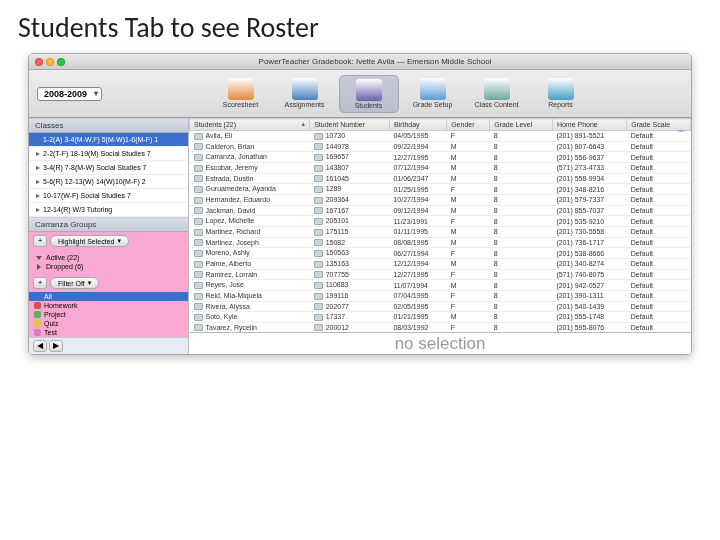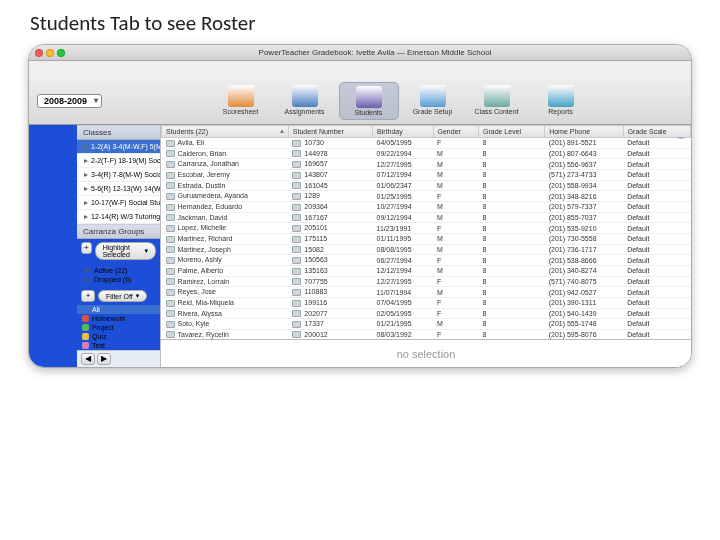--- a/index.html
+++ b/index.html
@@ -1,33 +1,33 @@
 <!DOCTYPE html>
 <html><head>
 <meta charset="utf-8">
 <style>
   * { box-sizing: border-box; margin: 0; padding: 0; }
   body { font-family: "Lucida Grande", Arial, sans-serif; font-size: 8px; background: #fff; width: 720px; height: 540px; overflow: hidden; }
-  .slide-title { font-family: Calibri, Arial, sans-serif; font-size: 21px; font-weight: 400; color: #222; padding: 10px 30px 8px; }
-  .app-window { margin: 0 28px; border: 1px solid #aaa; border-radius: 16px; background: #efefef; box-shadow: 0 3px 10px rgba(0,0,0,.25); overflow: hidden; }
+  .slide-title { font-family: Calibri, Arial, sans-serif; font-size: 28px; font-weight: 400; color: #222; padding: 10px 18px 8px; }
+  .app-window { margin: 0 28px; border: 1px solid #aaa; border-radius: 5px; background: #efefef; box-shadow: 0 3px 10px rgba(0,0,0,.25); overflow: hidden; }
   .titlebar { background: linear-gradient(#e8e8e8,#cfcfcf); height: 16px; display: flex; align-items: center; padding: 0 6px; border-bottom: 1px solid #aaa; }
   .traffic { display: flex; gap: 3px; }
   .tl { width: 8px; height: 8px; border-radius: 50%; border: 1px solid rgba(0,0,0,.2); }
   .tl.r { background: #ff5f57; } .tl.y { background: #ffbd2e; } .tl.g { background: #28c940; }
   .title-text { flex: 1; text-align: center; font-size: 8px; color: #333; }
-  .toolbar { background: linear-gradient(#eee,#d9d9d9); height: 48px; display: flex; align-items: center; border-bottom: 1px solid #999; margin-top: 16px; }
+  .toolbar { background: linear-gradient(#eee,#d9d9d9); height: 48px; display: flex; align-items: center; border-bottom: 1px solid #999; }
   .year-select { margin: 0 8px; background: #fff; border: 1px solid #888; border-radius: 3px; padding: 1px 14px 1px 6px; font-size: 9px; font-weight: bold; position: relative; }
   .year-select::after { content: "▾"; position: absolute; right: 3px; top: 1px; font-size: 8px; color: #555; }
   .toolbar-tabs { display: flex; flex: 1; justify-content: center; gap: 4px; }
   .tab { display: flex; flex-direction: column; align-items: center; width: 60px; padding: 3px 2px; border-radius: 5px; cursor: pointer; }
   .tab.active { background: rgba(100,120,160,.28); border: 1px solid #9ab; }
   .tab-icon { width: 26px; height: 22px; border-radius: 3px; }
   .tab-label { font-size: 7px; color: #333; margin-top: 1px; white-space: nowrap; }
   .main { display: flex; background: #fff; }
-  .sidebar { width: 132px; background: #1d4ed8; border-right: 1px solid #bbb; display: flex; flex-direction: column; padding-left: 48px; }
+  .sidebar { width: 160px; background: #f9a8d4; border-right: 1px solid #bbb; display: flex; flex-direction: column; }
   .panel-head { background: linear-gradient(#d8dee8,#c5cdd9); font-size: 8px; padding: 2px 6px; border-bottom: 1px solid #aab; border-top: 1px solid #ccd; color: #334; }
   .class-list { background: #fff; font-size: 7px; }
   .class-list .row { padding: 2px 4px; border-bottom: 1px solid #eee; white-space: nowrap; overflow: hidden; cursor: pointer; }
   .class-list .row.sel { background: #3b6fcf; color: #fff; }
   .sg { padding: 3px 6px; font-size: 7px; }
   .sg-row { display: flex; align-items: center; gap: 3px; padding: 1px 2px; cursor: pointer; }
   .pill { background: linear-gradient(#fafafa,#ddd); border: 1px solid #aaa; border-radius: 8px; padding: 1px 7px; font-size: 7px; display: inline-flex; align-items: center; gap: 3px; cursor: pointer; }
   .pill-row { display: flex; gap: 3px; padding: 3px 4px; }
   .tri { display: inline-block; width: 0; height: 0; border-top: 3px solid transparent; border-bottom: 3px solid transparent; border-left: 4px solid #555; margin-right: 2px; }
   .tri.d { transform: rotate(90deg); }
@@ -35,21 +35,21 @@
   .cat-list .crow { padding: 1px 5px; display: flex; align-items: center; gap: 3px; cursor: pointer; }
   .cat-list .crow.sel { background: #3b6fcf; color: #fff; }
   .dot { width: 7px; height: 7px; border-radius: 2px; }
   .roster-area { flex: 1; display: flex; flex-direction: column; }
   .table-wrap { height: 215px; overflow: hidden; border-bottom: 1px solid #bbb; }
   table { border-collapse: collapse; width: 100%; font-size: 7px; }
   th { background: linear-gradient(#f3f3f3,#e0e0e0); border: 1px solid #ccc; padding: 2px 4px; text-align: left; font-weight: normal; color: #333; position: relative; }
   th .sort { position: absolute; right: 3px; top: 2px; font-size: 6px; color: #666; }
   td { border-bottom: 1px solid #eee; padding: 1px 4px; color: #333; white-space: nowrap; }
   .pf-icon { display: inline-block; width: 9px; height: 7px; background: #d0d4dc; border: 1px solid #9aa; border-radius: 1px; margin-right: 3px; vertical-align: middle; }
-  .no-sel { flex: 1; display: flex; align-items: center; justify-content: center; color: #999; font-size: 11px; background: #fff; }
+  .no-sel { flex: 1; display: flex; align-items: center; justify-content: center; color: #999; font-size: 17px; background: #fff; }
   .help { width: 12px; height: 12px; border-radius: 50%; background: #b8a0d8; color: #fff; text-align: center; font-size: 8px; line-height: 12px; position: absolute; right: 4px; top: 2px; }
   .roster-head-wrap { position: relative; }
   .expander { font-size: 8px; color: #666; width: 10px; display: inline-block; text-align: center; cursor: pointer; }
   .footer-btns { display: flex; gap: 2px; padding: 2px 4px; background: #e6ecf4; border-top: 1px solid #bcc; }
   .sq-btn { width: 14px; height: 12px; background: linear-gradient(#fafafa,#ddd); border: 1px solid #aaa; border-radius: 3px; font-size: 8px; line-height: 10px; text-align: center; cursor: pointer; }
 </style>
 </head>
 <body>
 
 <div class="slide-title">Students Tab to see Roster</div>

